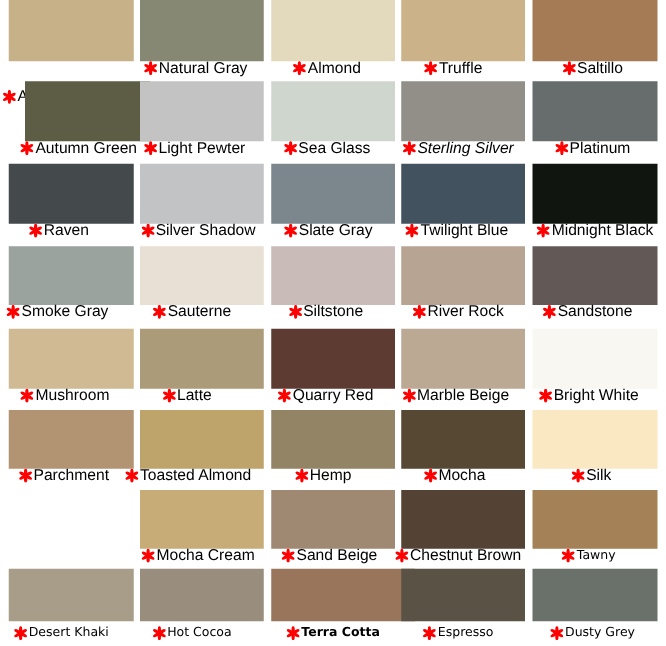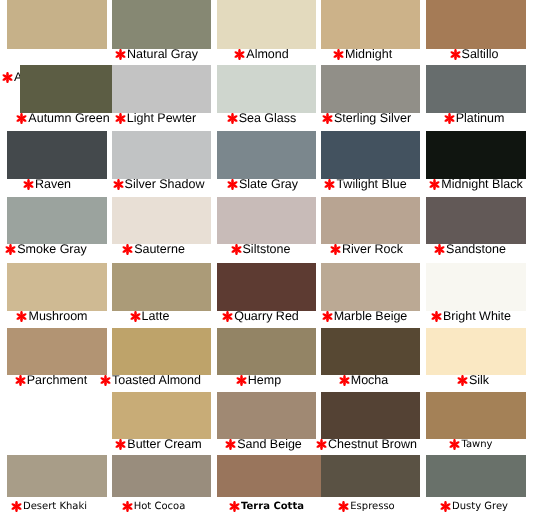--- a/index.html
+++ b/index.html
@@ -82,21 +82,21 @@
     <div class="lbl" style="transform: translateX(-2px);">
       <span class="txtwrap"><svg class="ast" width="11" height="11" viewBox="0 0 12 12">
             <g fill="#FF0000">
               <ellipse cx="6" cy="3.0" rx="1.45" ry="3.25"></ellipse>
               <ellipse cx="6" cy="3.0" rx="1.45" ry="3.25" transform="rotate(60 6 6)"></ellipse>
               <ellipse cx="6" cy="3.0" rx="1.45" ry="3.25" transform="rotate(120 6 6)"></ellipse>
               <ellipse cx="6" cy="3.0" rx="1.45" ry="3.25" transform="rotate(180 6 6)"></ellipse>
               <ellipse cx="6" cy="3.0" rx="1.45" ry="3.25" transform="rotate(240 6 6)"></ellipse>
               <ellipse cx="6" cy="3.0" rx="1.45" ry="3.25" transform="rotate(300 6 6)"></ellipse>
             </g>
-          </svg><span class="txt">Midnight</span></span>
+          </svg><span class="txt">Truffle</span></span>
     </div>
   </div>
 
   <div class="cell" style="left: 426px; top: 0px; width: 100px;">
     <div class="swbox" style="height: 49px;">
         <div class="sw" style="background: rgb(165, 123, 86);"></div>
       </div>
     <div class="lbl" style="transform: translateX(4px);">
       <span class="txtwrap"><svg class="ast" width="11" height="11" viewBox="0 0 12 12">
             <g fill="#FF0000">
@@ -158,21 +158,21 @@
               <ellipse cx="6" cy="3.0" rx="1.45" ry="3.25" transform="rotate(60 6 6)"></ellipse>
               <ellipse cx="6" cy="3.0" rx="1.45" ry="3.25" transform="rotate(120 6 6)"></ellipse>
               <ellipse cx="6" cy="3.0" rx="1.45" ry="3.25" transform="rotate(180 6 6)"></ellipse>
               <ellipse cx="6" cy="3.0" rx="1.45" ry="3.25" transform="rotate(240 6 6)"></ellipse>
               <ellipse cx="6" cy="3.0" rx="1.45" ry="3.25" transform="rotate(300 6 6)"></ellipse>
             </g>
           </svg><span class="txt">Sea Glass</span></span>
     </div>
   </div>
 
-  <div class="cell" style="left: 321px; top: 65px; width: 99px;">
+  <div class="cell" style="left: 321px; top: 65px; width: 99px; font-style: italic;">
     <div class="swbox" style="height: 48px;">
         <div class="sw" style="background: rgb(145, 143, 136);"></div>
       </div>
     <div class="lbl" style="transform: translateX(2px);">
       <span class="txtwrap"><svg class="ast" width="11" height="11" viewBox="0 0 12 12">
             <g fill="#FF0000">
               <ellipse cx="6" cy="3.0" rx="1.45" ry="3.25"></ellipse>
               <ellipse cx="6" cy="3.0" rx="1.45" ry="3.25" transform="rotate(60 6 6)"></ellipse>
               <ellipse cx="6" cy="3.0" rx="1.45" ry="3.25" transform="rotate(120 6 6)"></ellipse>
               <ellipse cx="6" cy="3.0" rx="1.45" ry="3.25" transform="rotate(180 6 6)"></ellipse>
@@ -569,21 +569,21 @@
     <div class="lbl" style="transform: translateX(3px);">
       <span class="txtwrap"><svg class="ast" width="11" height="11" viewBox="0 0 12 12">
             <g fill="#FF0000">
               <ellipse cx="6" cy="3.0" rx="1.45" ry="3.25"></ellipse>
               <ellipse cx="6" cy="3.0" rx="1.45" ry="3.25" transform="rotate(60 6 6)"></ellipse>
               <ellipse cx="6" cy="3.0" rx="1.45" ry="3.25" transform="rotate(120 6 6)"></ellipse>
               <ellipse cx="6" cy="3.0" rx="1.45" ry="3.25" transform="rotate(180 6 6)"></ellipse>
               <ellipse cx="6" cy="3.0" rx="1.45" ry="3.25" transform="rotate(240 6 6)"></ellipse>
               <ellipse cx="6" cy="3.0" rx="1.45" ry="3.25" transform="rotate(300 6 6)"></ellipse>
             </g>
-          </svg><span class="txt">Butter Cream</span></span>
+          </svg><span class="txt">Mocha Cream</span></span>
     </div>
   </div>
 
   <div class="cell" style="left: 217px; top: 392px; width: 99px;">
     <div class="swbox" style="height: 47px;">
         <div class="sw" style="background: rgb(160, 137, 115);"></div>
       </div>
     <div class="lbl" style="transform: translateX(3px);">
       <span class="txtwrap"><svg class="ast" width="11" height="11" viewBox="0 0 12 12">
             <g fill="#FF0000">

